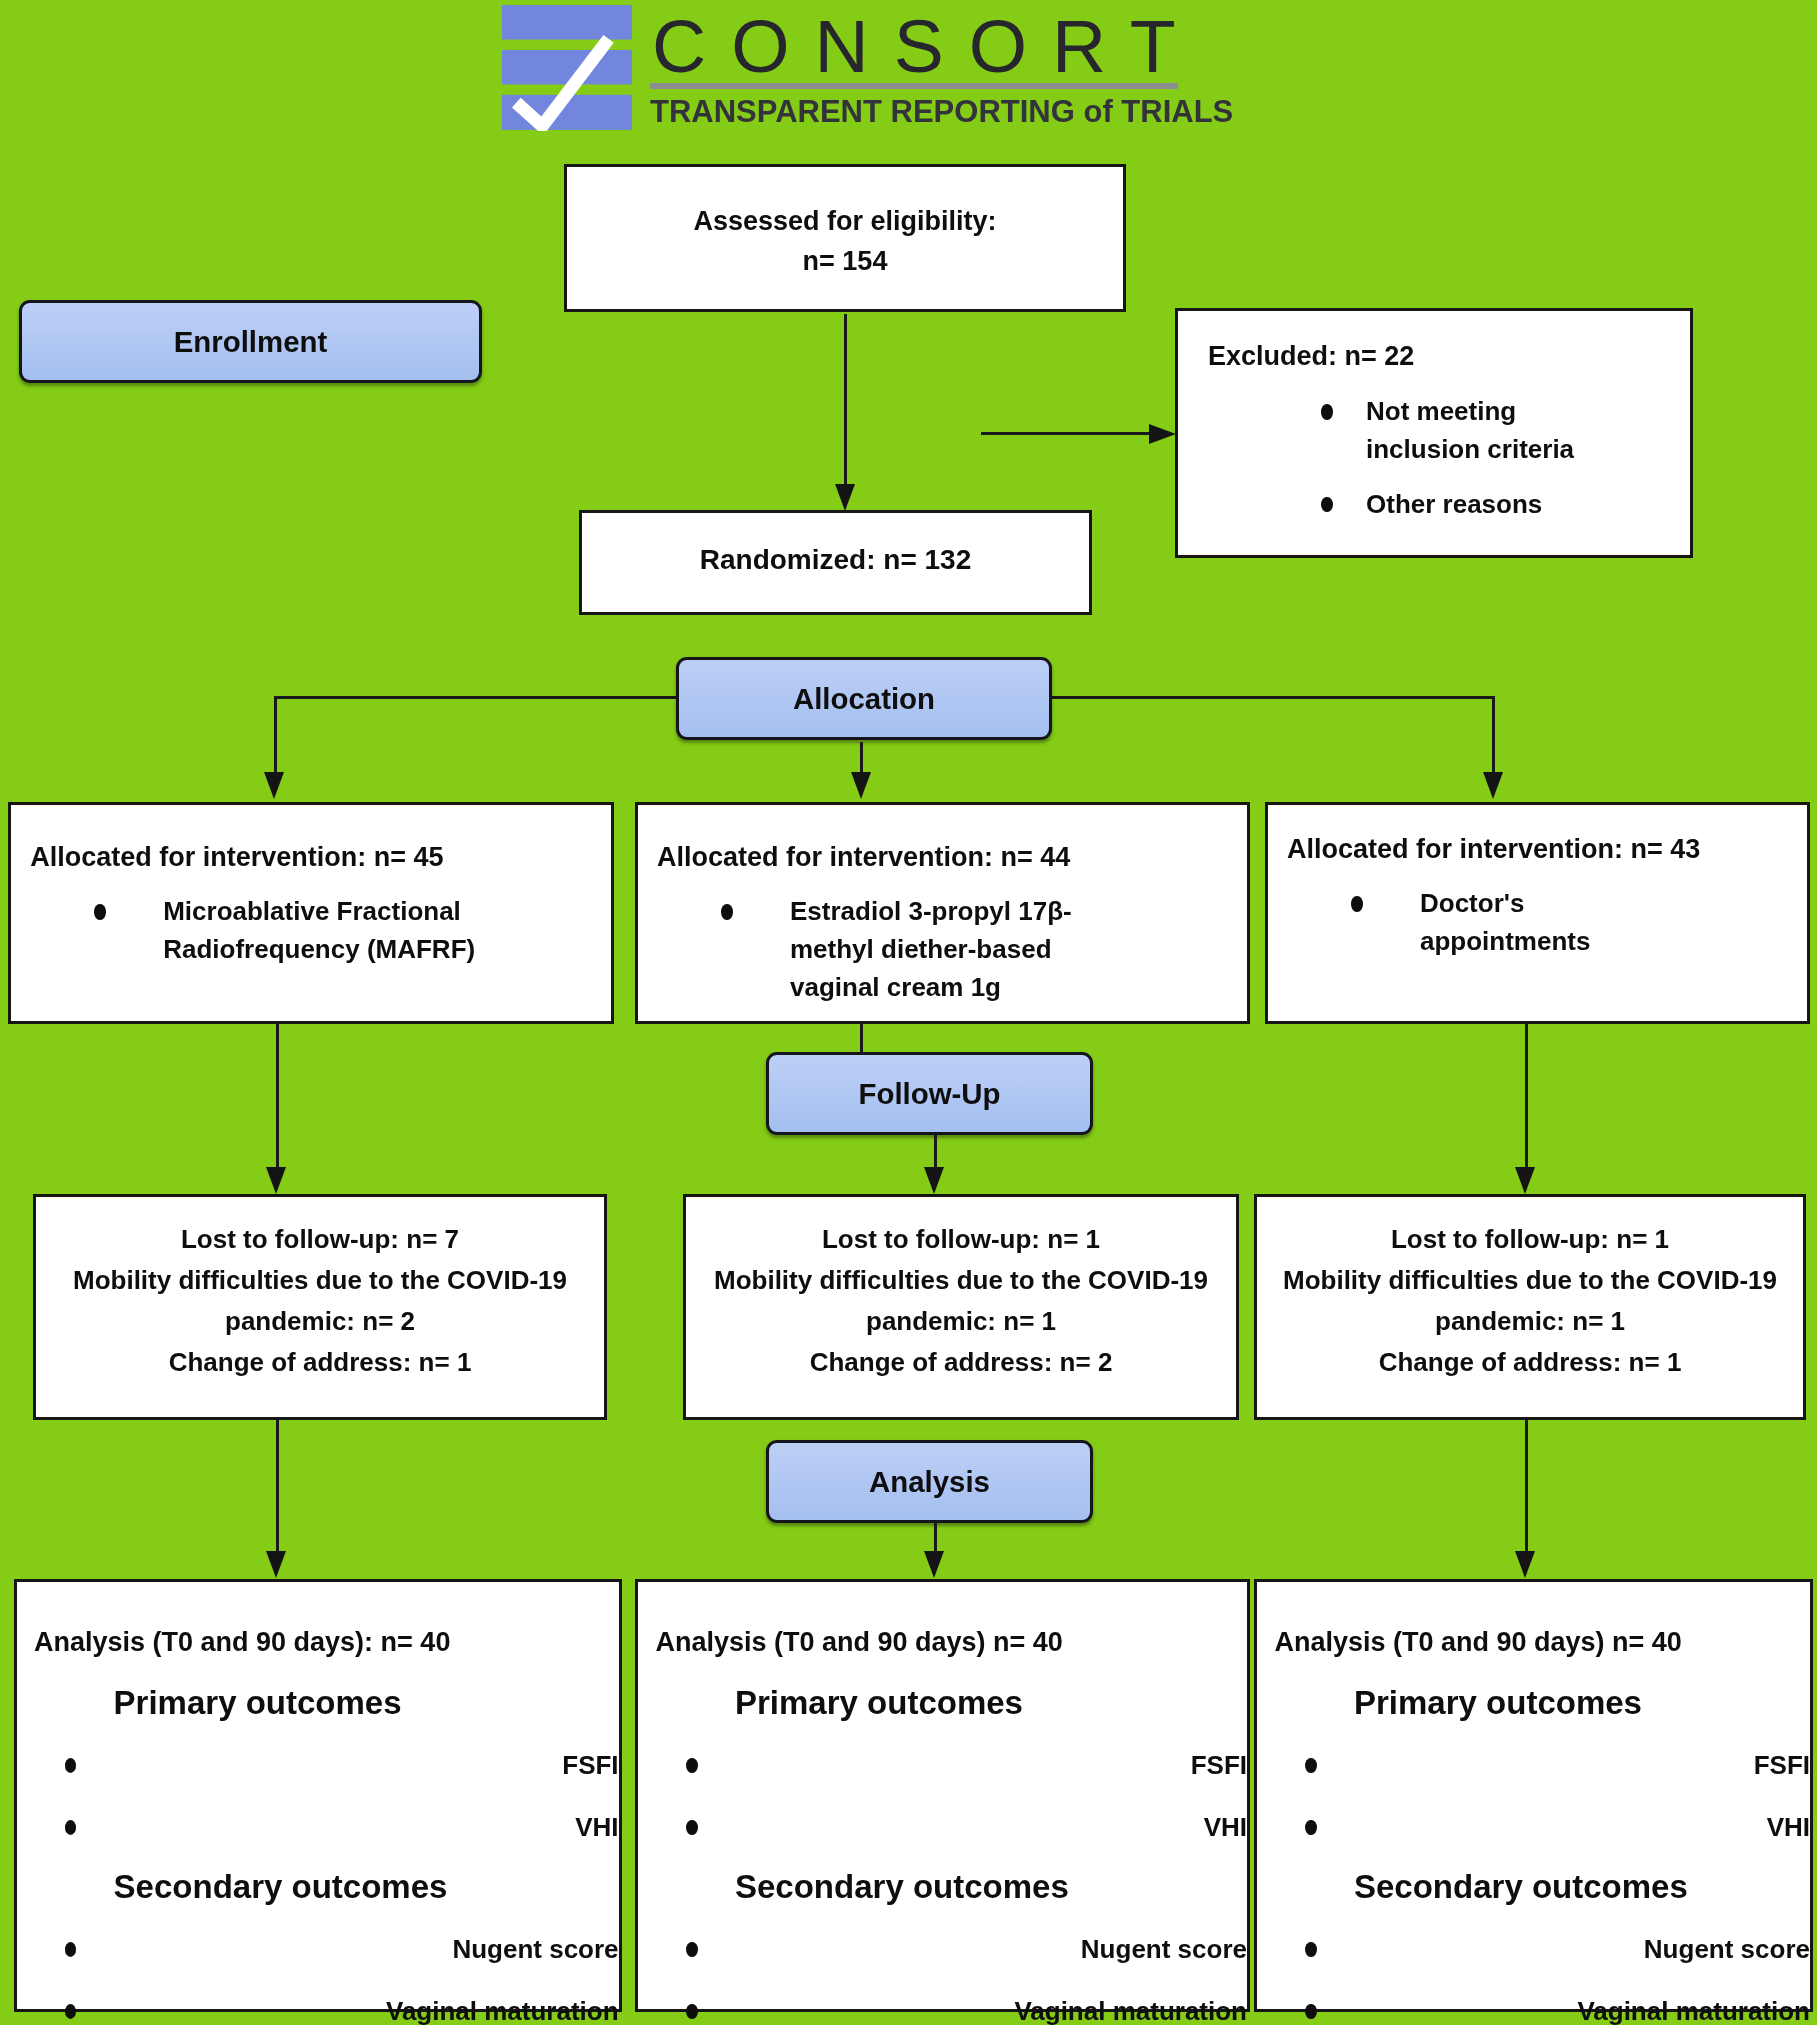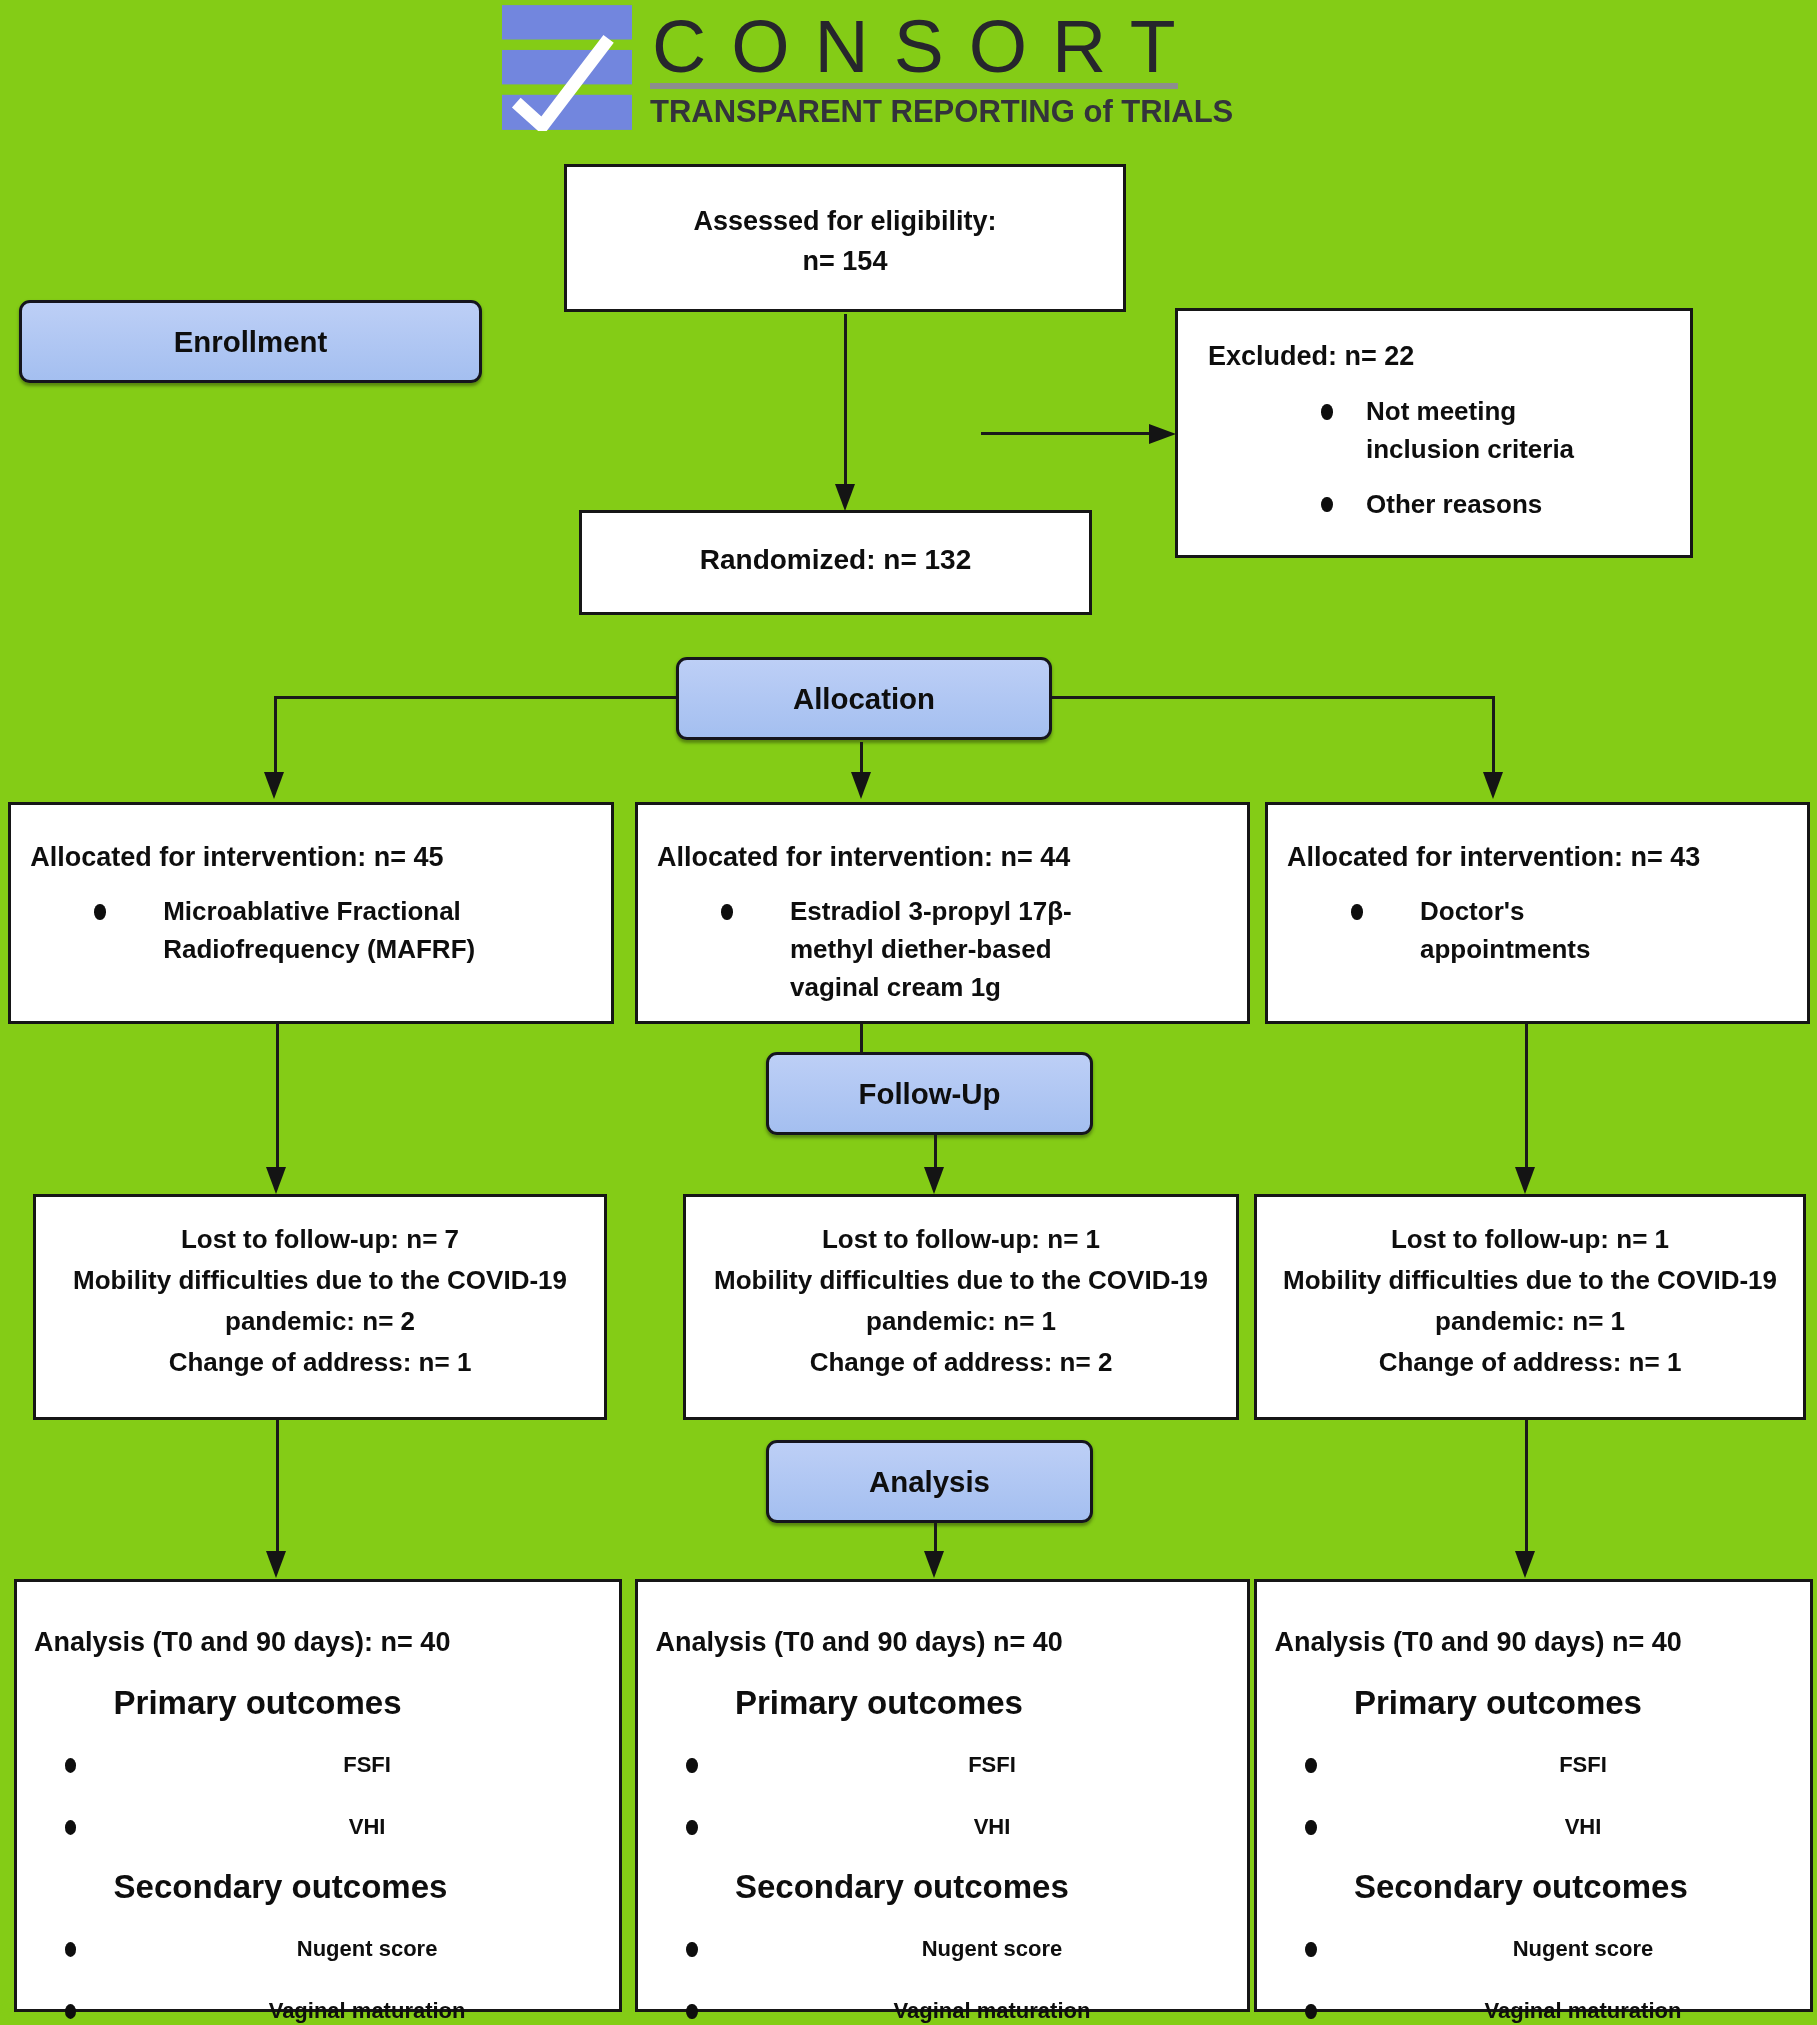--- a/index.html
+++ b/index.html
@@ -41,21 +41,21 @@
   ul.excl li{position:relative;font-size:26px;line-height:38px;font-weight:700;text-align:left;
              padding-left:60px;max-width:262px;margin-top:16.4px;}
   ul.excl li::before{content:"";position:absolute;left:15.3px;top:12px;width:11.5px;height:15.3px;
              border-radius:50%;background:#0e0e0e;}
 
   .fu-text{font-size:26px;line-height:41px;font-weight:700;text-align:center;padding:22px 22px 0 22px;}
 
   .an-title{font-size:27px;line-height:39px;padding:26px 16.4px 0 17.4px;text-align:left;margin-top:15px;}
   .an-sub{font-size:33px;line-height:38px;font-weight:700;text-align:left;padding-left:97px;margin:22px 0 0 0;}
   ul.an{list-style:none;margin:0;padding:0;}
-  ul.an li{position:relative;font-size:22px;line-height:38px;font-weight:700;text-align:center;
+  ul.an li{position:relative;font-size:26px;line-height:38px;font-weight:700;text-align:right;
            padding-left:99px;margin-top:24px;}
   ul.an li::before{content:"";position:absolute;left:48px;top:12px;width:11.5px;height:15.3px;
            border-radius:50%;background:#0e0e0e;}
 
   
   .vline{position:absolute;width:2.7px;background:#1a1a1a;}
   .hline{position:absolute;height:2.7px;background:#1a1a1a;}
   .arrow-down{position:absolute;width:0;height:0;border-left:10.4px solid transparent;
               border-right:10.4px solid transparent;border-top:27px solid #141414;}
   .arrow-right{position:absolute;width:0;height:0;border-top:10.4px solid transparent;
@@ -108,21 +108,21 @@
     </ul>
   </div>
 
   <div class="box" style="left:635px;top:802px;width:615px;height:222px;padding-top:33px;">
     <div class="title">Allocated for intervention: n= 44</div>
     <ul class="blist alloc-mid">
       <li>Estradiol 3-propyl 17β-methyl diether-based vaginal cream 1g</li>
     </ul>
   </div>
 
-  <div class="box" style="left:1265px;top:802px;width:545px;height:222px;padding-top:33px;">
+  <div class="box" style="left:1265px;top:802px;width:545px;height:222px;padding-top:25px;">
     <div class="title">Allocated for intervention: n= 43</div>
     <ul class="blist alloc-right">
       <li>Doctor's appointments</li>
     </ul>
   </div>
 
   <div class="band" style="left:766px;top:1052px;width:327px;height:83px;">
     <span>Follow-Up</span>
   </div>
 

